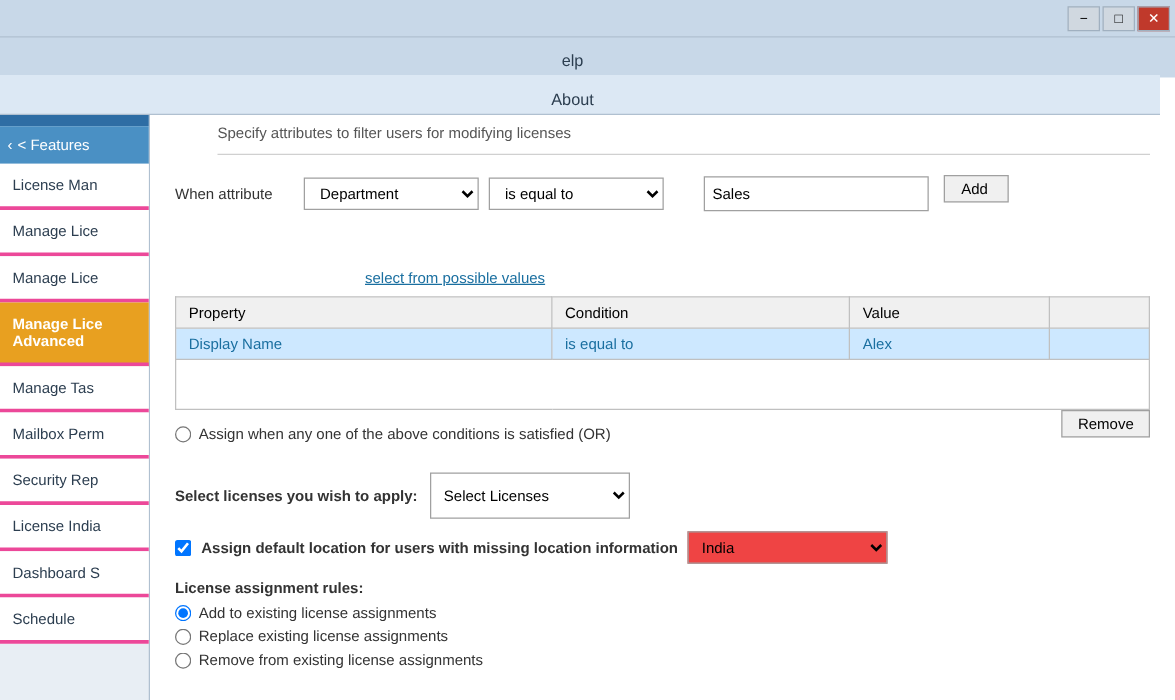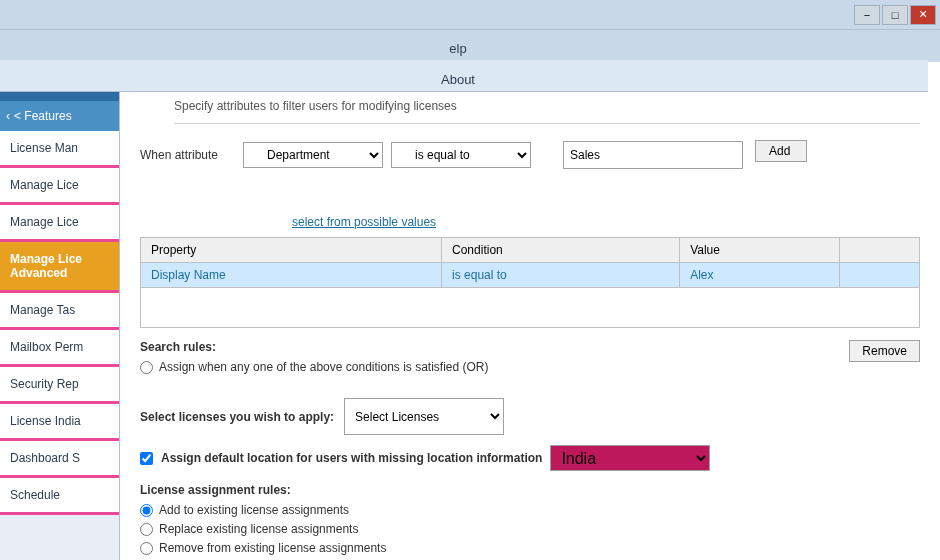--- a/index.html
+++ b/index.html
@@ -122,21 +122,21 @@
       margin-bottom: 6px;
     }
     .attr-label {
       font-size: 12px;
       color: #333;
       min-width: 95px;
     }
     .attr-select {
       border: 1px solid #a0a0a0;
       background: white;
-      padding: 3px 19px;
+      padding: 3px 8px;
       font-size: 12px;
       height: 26px;
       min-width: 140px;
       cursor: pointer;
     }
     .attr-input {
       border: 1px solid #a0a0a0;
       padding: 3px 6px;
       font-size: 12px;
       height: 28px;
@@ -163,21 +163,21 @@
       cursor: pointer;
       float: right;
       margin-bottom: 8px;
     }
 
     
     .attr-table {
       width: 100%;
       border-collapse: collapse;
       border: 1px solid #c0c0c0;
-      margin-bottom: 12px;
+      margin-bottom: 0;
       clear: both;
     }
     .attr-table th {
       background: #f0f0f0;
       border: 1px solid #c0c0c0;
       padding: 5px 10px;
       text-align: left;
       font-size: 12px;
       font-weight: normal;
     }
@@ -246,23 +246,23 @@
       gap: 8px;
       margin-bottom: 10px;
       font-size: 12px;
       color: #333;
     }
     .checkbox-row input[type="checkbox"] { margin: 0; cursor: pointer; }
     .checkbox-label { font-weight: bold; }
 
     .location-select {
       border: 1px solid #a0a0a0;
-      background: #be185d;
+      background: #ef4444;
       padding: 3px 6px;
-      font-size: 16px;
+      font-size: 12px;
       height: 26px;
       min-width: 160px;
       cursor: pointer;
     }
 
     .clearfix::after { content: ''; display: table; clear: both; }
   </style>
 </head>
 <body>
 
@@ -345,21 +345,20 @@
             <td colspan="4"></td>
           </tr>
         </tbody>
       </table>
     </div>
 
     <div style="text-align:right; margin-bottom:12px;">
       <button class="remove-btn">Remove</button>
     </div>
 
-    <div class="section-label">Search rules:</div>
     <div class="radio-row">
       <input type="radio" name="search-rule" style="">
       <span>Assign when any one of the above conditions is satisfied (OR)</span>
     </div>
 
     <div class="license-row">
       <span class="license-label">Select licenses you wish to apply:</span>
       <select class="license-select">
         <option>Select Licenses</option>
       </select>

